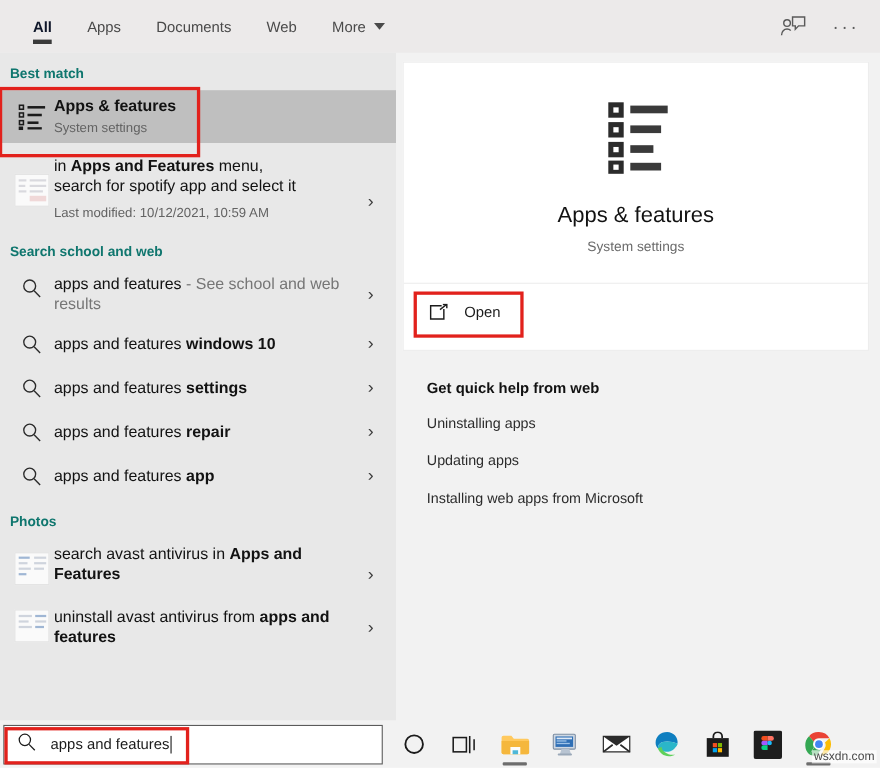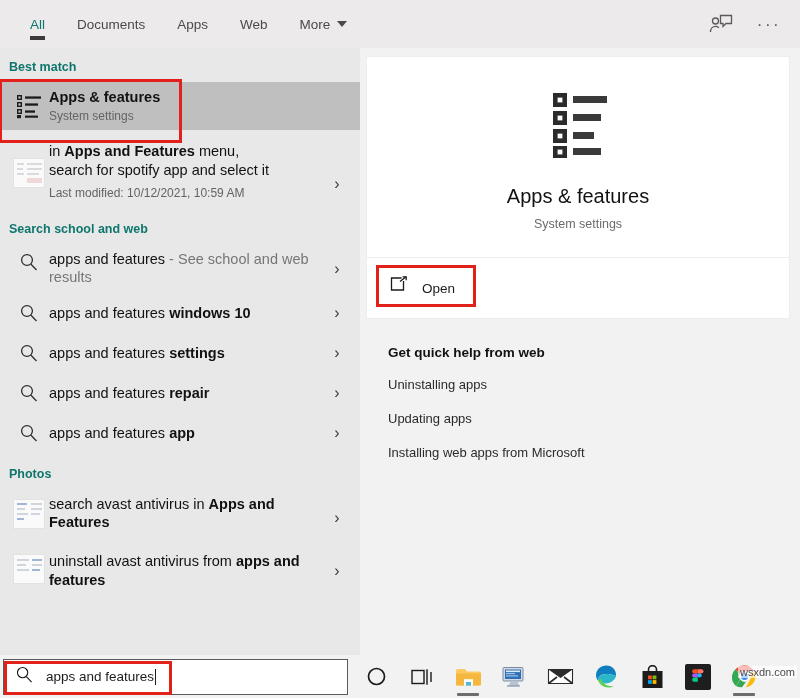--- a/index.html
+++ b/index.html
@@ -38,21 +38,21 @@
   .tab {
     position: relative;
     height: 48px;
     display: flex;
     align-items: center;
     padding: 0 16px;
     font-size: 13.5px;
     color: #4a4a4a;
     cursor: default;
   }
-  .tab.active { color: #0f766e; font-weight: normal; }
+  .tab.active { color: #0f172a; font-weight: bold; }
   .tab.active::after {
     content: "";
     position: absolute;
     left: 16px; right: 16px; bottom: 8px;
     height: 4px;
     background: #3a3a3a;
   }
   .tab .caret {
     margin-left: 7px;
     width: 0; height: 0;
@@ -177,21 +177,21 @@
     font-size: 12.5px;
     color: #6b6b6b;
     margin-top: 9px;
   }
   .actions {
     border-top: 1px solid #ededed;
     padding: 10px 12px 14px;
   }
   .open-btn {
     display: inline-flex;
-    align-items: flex-end;
+    align-items: flex-start;
     gap: 14px;
     padding: 8px 18px 8px 10px;
     font-size: 13.5px;
     color: #1b1b1b;
     background: transparent;
     border: none;
     cursor: default;
   }
   .redbox { outline: 3px solid #e2211c; }
 
@@ -265,43 +265,43 @@
   .tk.pinned::after {
     content: "";
     position: absolute;
     bottom: 2px; left: 12px;
     width: 22px; height: 3px;
     background: #6d6d6d;
     border-radius: 1px;
   }
   .watermark {
     position: absolute;
-    right: 3px; bottom: 20px;
+    right: 3px; bottom: 4px;
     font-size: 11px;
     color: #4a4a4a;
     background: rgba(255,255,255,0.65);
     padding: 0 2px;
   }
 </style>
 </head>
 <body>
 
 <div class="screen">
 
   <div class="flyout">
 
     <div class="tabbar">
       <div class="tab active">
         <span>All</span>
       </div>
       <div class="tab">
+        <span>Apps</span>
+      </div>
+      <div class="tab">
         <span>Documents</span>
-      </div>
-      <div class="tab">
-        <span>Apps</span>
       </div>
       <div class="tab">
         <span>Web</span>
       </div>
       <div class="tab">
         <span>More</span>
         <span class="caret"></span>
       </div>
 
       <div class="tabbar-right">
@@ -433,21 +433,21 @@
             </svg>
           </div>
           <div class="txt">
             <div class="title"><span>apps and features </span><b class="em">app</b></div>
           </div>
           <div class="chev">›</div>
         </div>
 
         <div class="group-head" style="padding-top:14px;">Photos</div>
 
-        <div class="row" style="align-items:center;">
+        <div class="row" style="align-items:flex-end;">
           <div class="ico" style="padding-top:2px;">
             <div class="thumb p">
               <i style="left:3px;top:3px;width:10px;background:#9fb6d4;"></i>
               <i style="left:3px;top:8px;width:8px;"></i>
               <i style="left:3px;top:13px;width:11px;"></i>
               <i style="left:3px;top:18px;width:7px;background:#9fb6d4;"></i>
               <i style="left:17px;top:3px;width:11px;"></i>
               <i style="left:17px;top:8px;width:11px;"></i>
               <i style="left:17px;top:13px;width:9px;"></i>
             </div>

